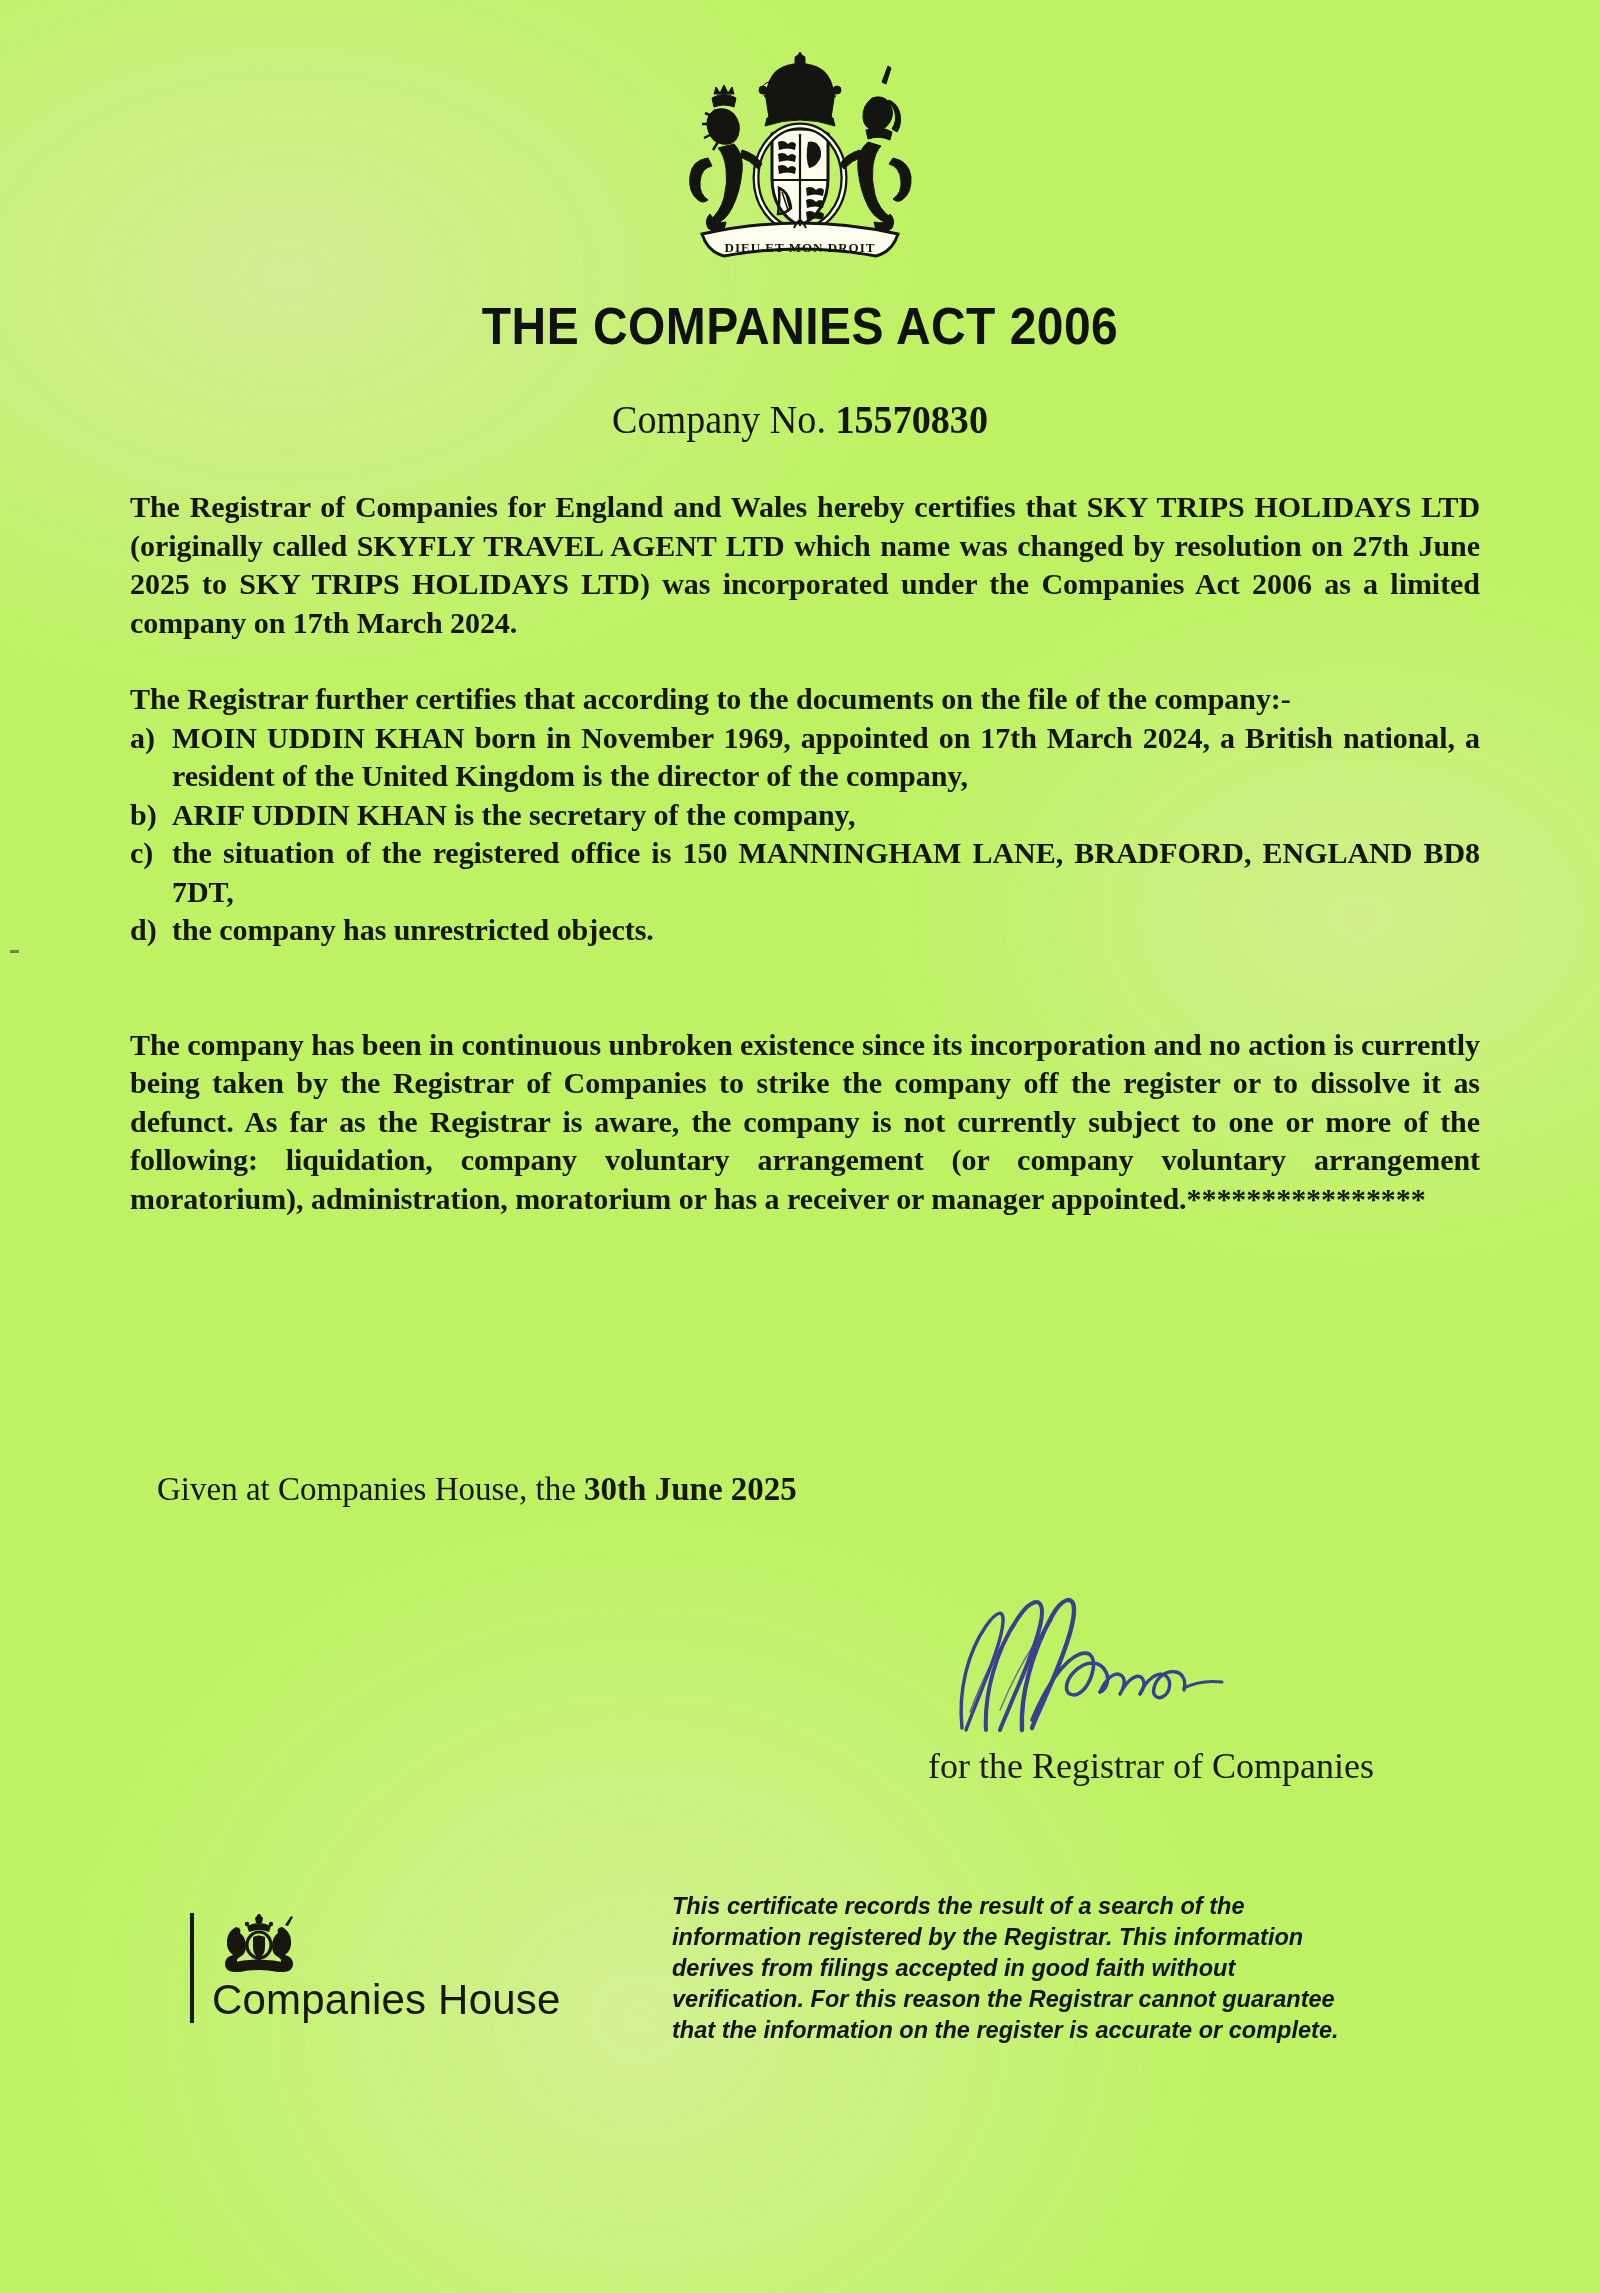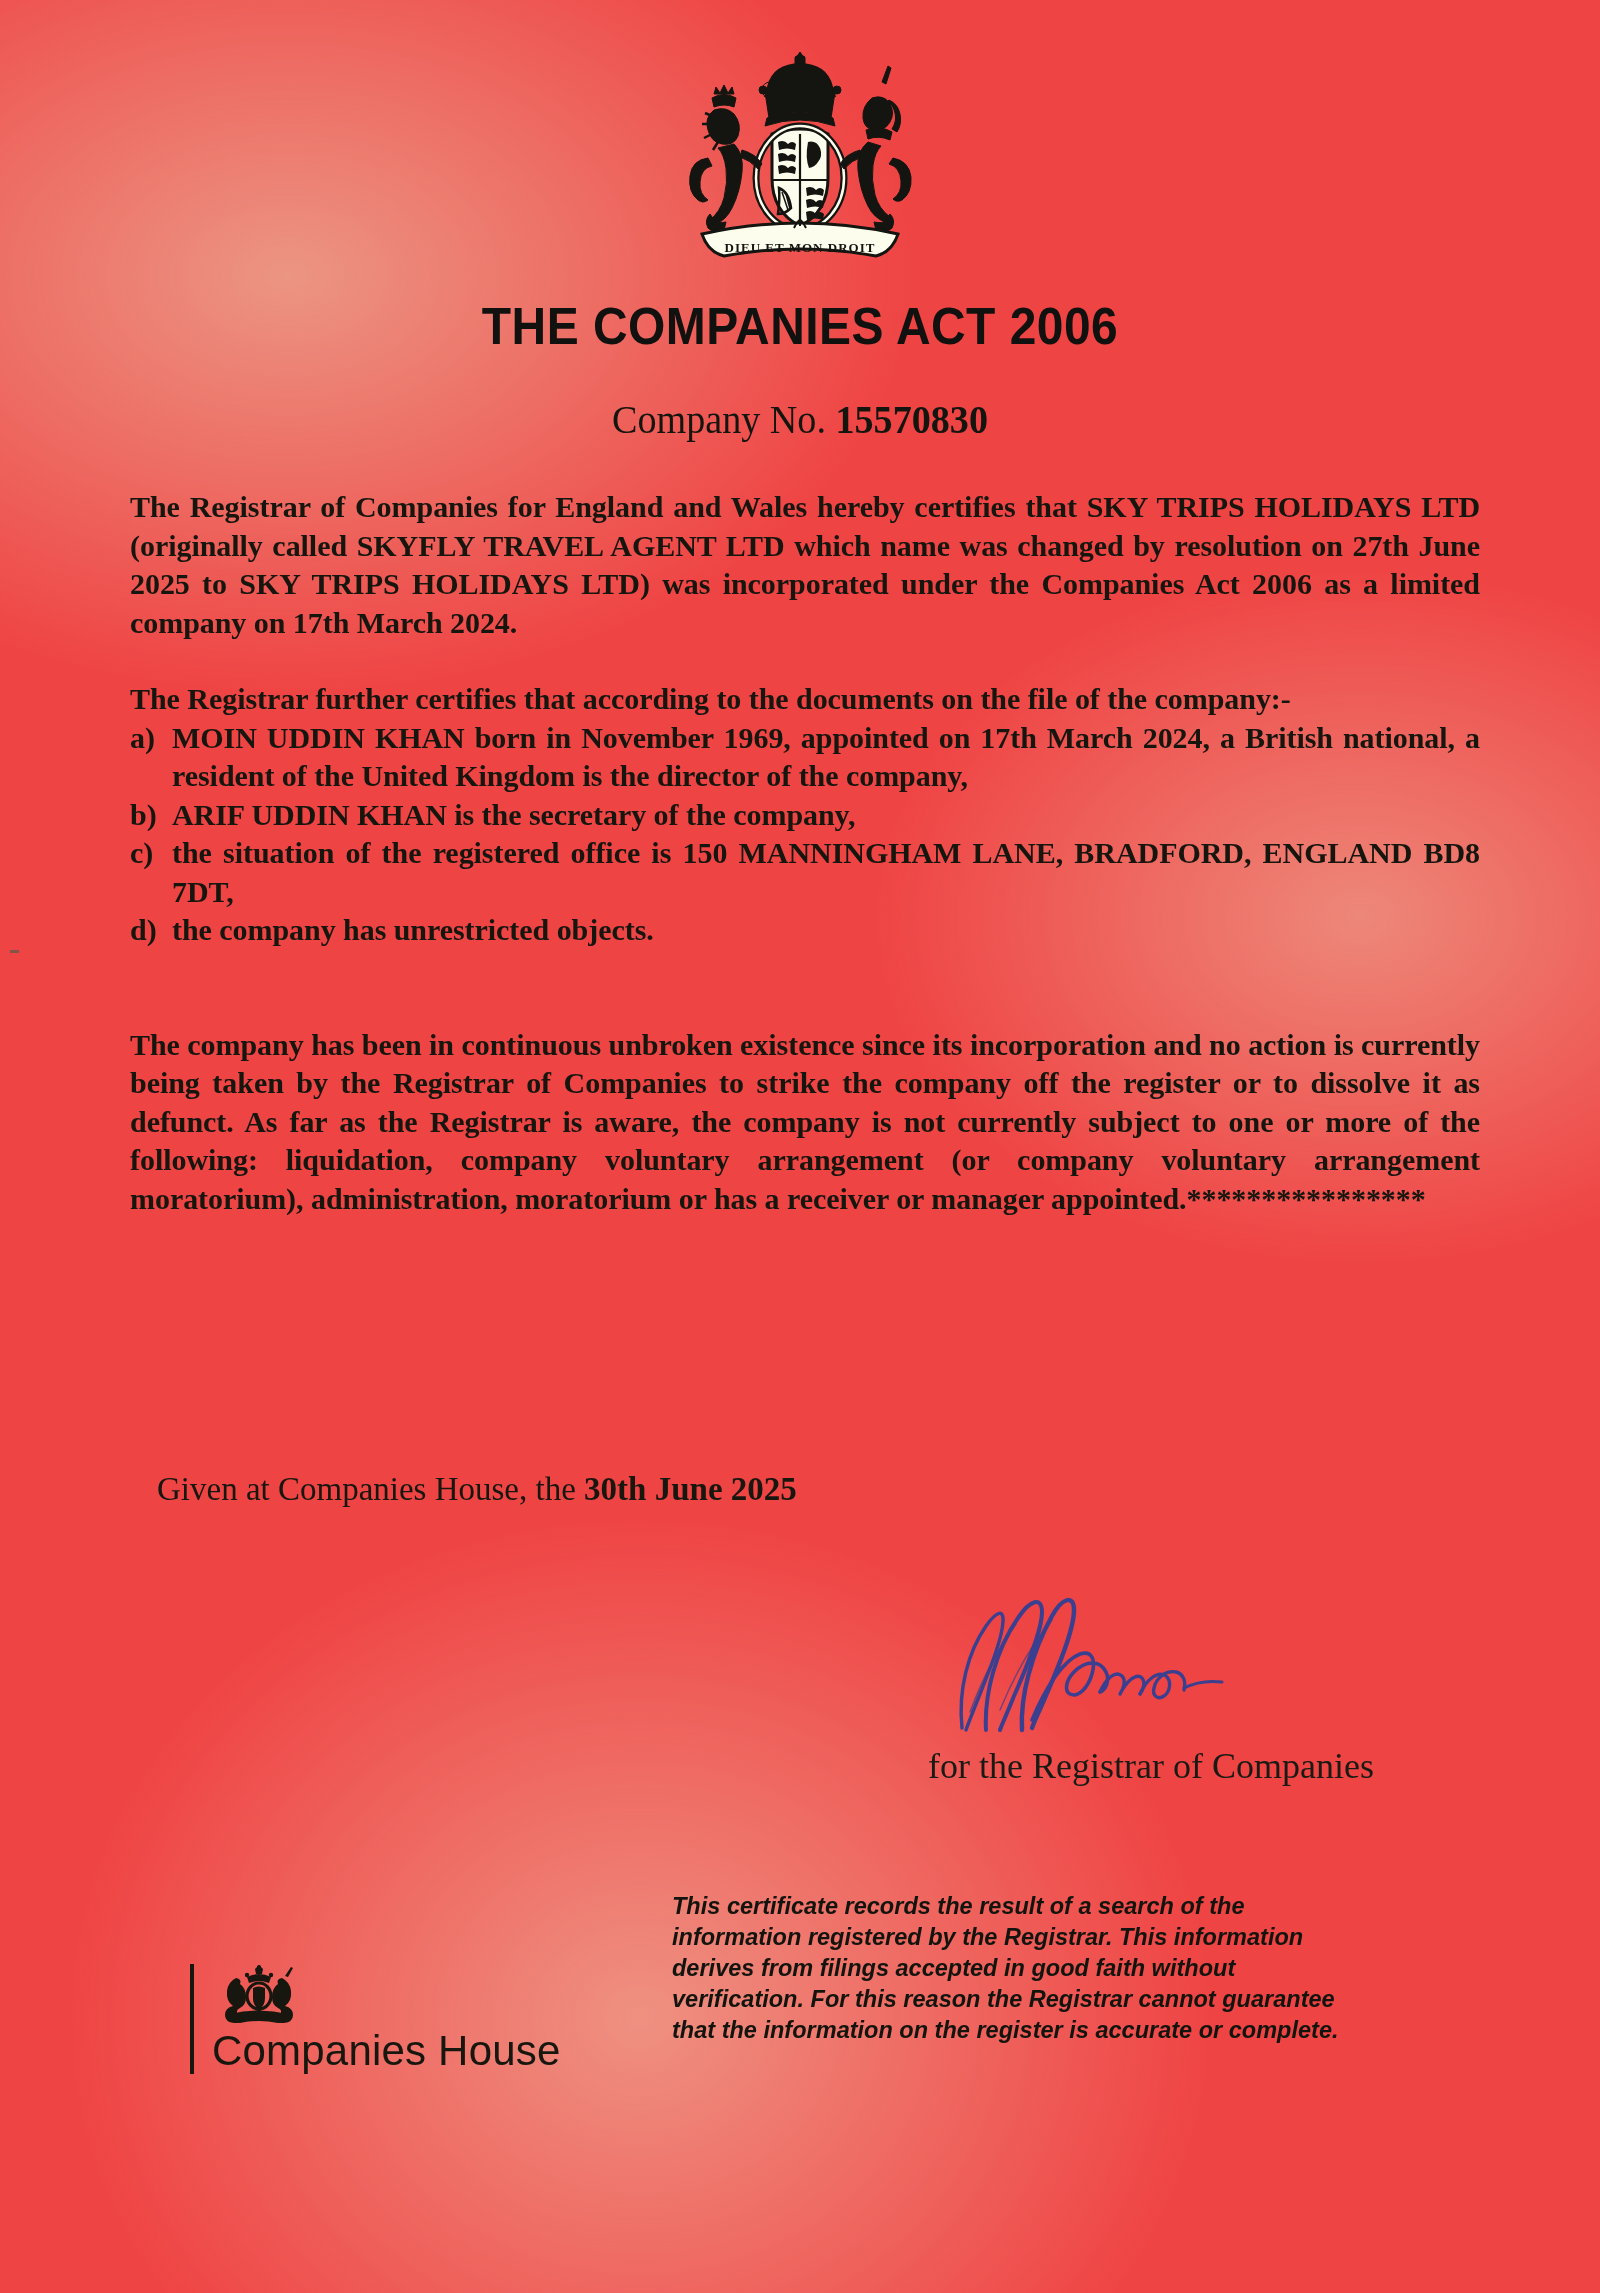--- a/index.html
+++ b/index.html
@@ -11,21 +11,21 @@
     height: 2293px;
     background: #f8f8e0;
     font-family: "Liberation Serif", serif;
     color: #1a1a18;
     position: relative;
     overflow: hidden;
   }
   .page {
     position: absolute;
     inset: 0;
-    background: #ef4444;
+    background: #bef264;
   }
   
   .paper-noise {
     position: absolute;
     inset: 0;
     pointer-events: none;
     background:
       radial-gradient(ellipse 900px 600px at 18% 12%, rgba(232,232,196,0.55), rgba(248,248,224,0) 70%),
       radial-gradient(ellipse 700px 500px at 85% 40%, rgba(235,235,200,0.45), rgba(248,248,224,0) 70%),
       radial-gradient(ellipse 800px 700px at 40% 88%, rgba(238,238,205,0.5), rgba(248,248,224,0) 72%);
@@ -162,21 +162,21 @@
     transform-origin: left top;
     color: #14140e;
   }
   .disclaimer p { margin: 0; text-align: justify; }
   .disclaimer p:last-child { text-align: left; }
 
   
   .ch-logo {
     position: absolute;
     left: 158px;
-    top: 1964px;
+    top: 1913px;
     display: flex;
     align-items: flex-end;
     padding-left: 32px;
   }
   .ch-rule {
     width: 4px;
     background: #17170f;
     margin-right: 18px;
     align-self: stretch;
   }

